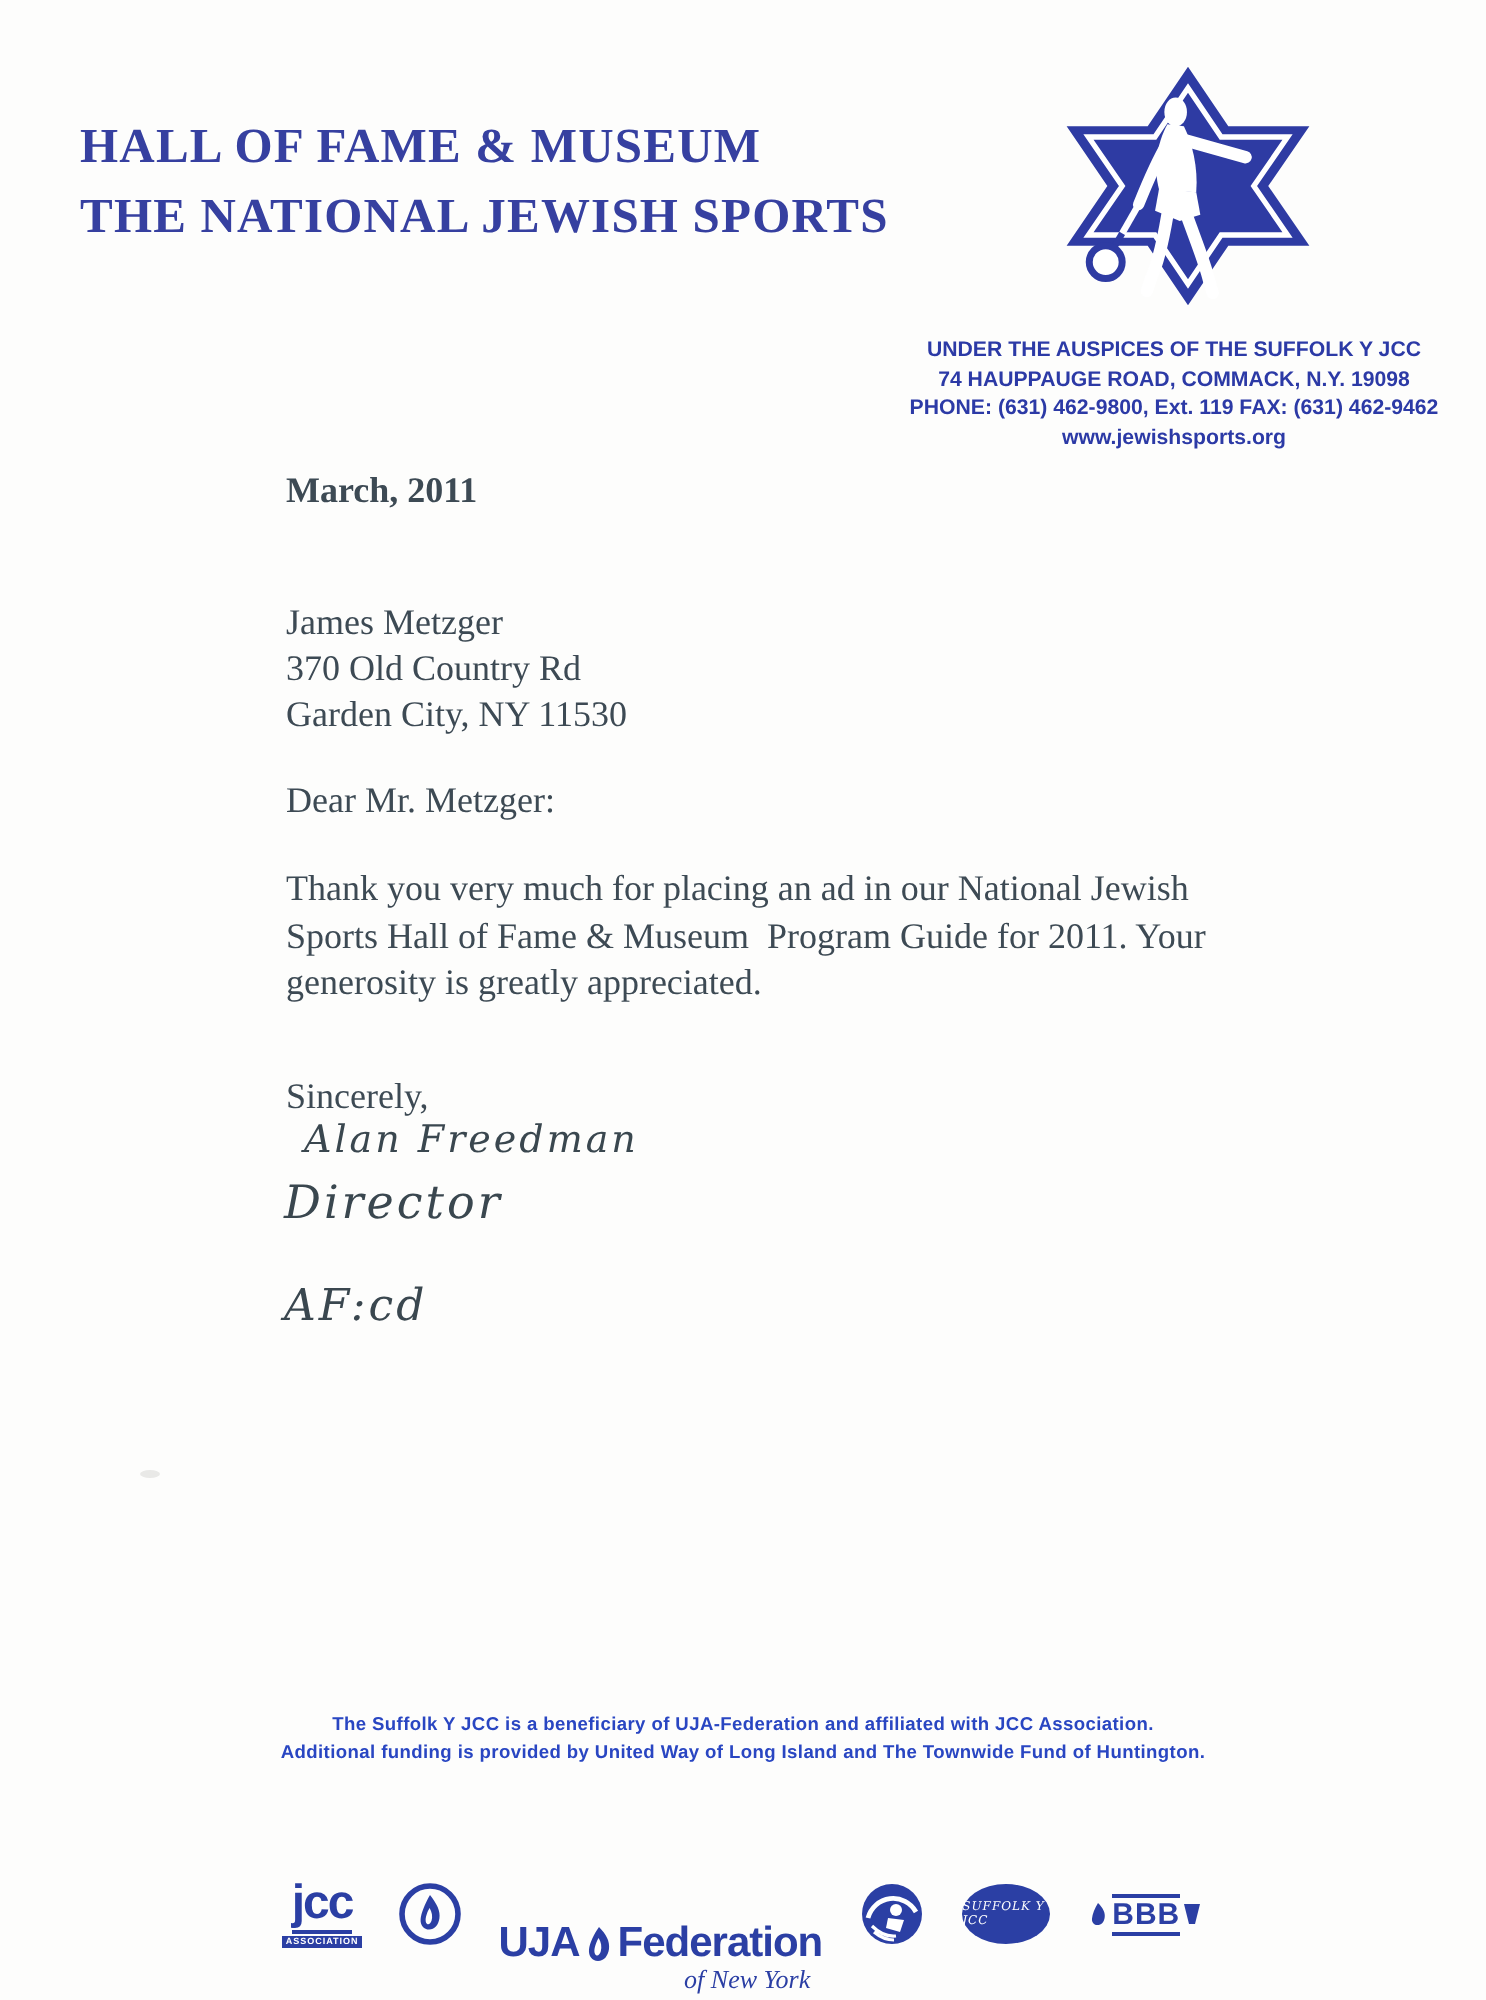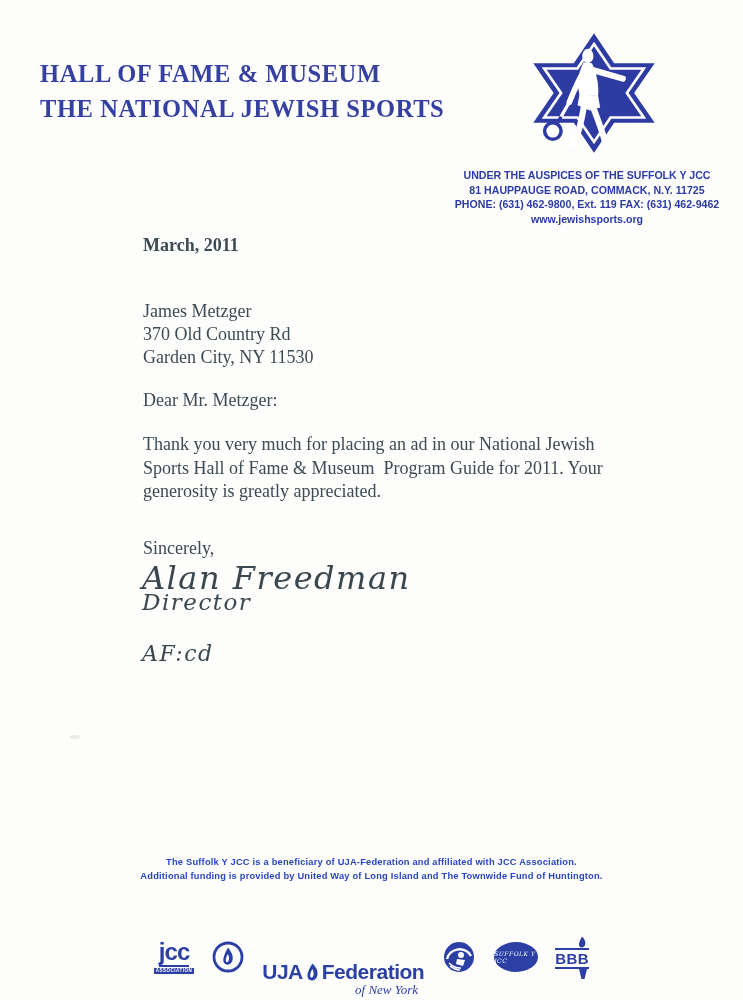--- a/index.html
+++ b/index.html
@@ -35,21 +35,21 @@
   .salutation{position:absolute;left:143px;top:390px;}
   .paragraph{position:absolute;left:143px;top:433px;line-height:23.5px;}
   .paragraph div{white-space:pre;}
   .closing{position:absolute;left:143px;top:538px;}
   .script{
     font-family:"DejaVu Serif", serif;
     font-style:italic;
     color:#3a474f;
     letter-spacing:1.5px;
   }
-  .sig-name{position:absolute;left:142px;top:559px;font-size:32px;}
+  .sig-name{position:absolute;left:152px;top:559px;font-size:19px;}
   .sig-title{position:absolute;left:142px;top:589px;font-size:23px;}
   .reference{position:absolute;left:142px;top:641px;font-size:22px;}
   
   .footer-note{
     position:absolute;left:0;top:856px;width:743px;
     text-align:center;
     font-family:"Liberation Sans", sans-serif;
     font-weight:bold;
     font-size:9.3px;line-height:13.5px;
     color:#2946c2;
@@ -81,21 +81,21 @@
     font-family:"Liberation Serif", serif;font-style:italic;
     font-size:13px;color:#2b3fa4;margin-top:-2px;margin-right:6px;
   }
   .logo-badge{
     width:44px;height:30px;border-radius:50%;
     background:#2b3fa4;color:#fff;
     display:flex;align-items:center;justify-content:center;
     font-family:"DejaVu Serif", serif;font-style:italic;
     font-size:6px;letter-spacing:0.5px;
   }
-  .logo-bbb{display:flex;flex-direction:column;align-items:flex-end;line-height:1;}
+  .logo-bbb{display:flex;align-items:center;line-height:1;}
   .logo-bbb .bbb-word{
     font-family:"Liberation Sans", sans-serif;font-weight:bold;
     font-size:15px;letter-spacing:0.5px;color:#2b3fa4;
     border-top:2px solid #2b3fa4;border-bottom:2px solid #2b3fa4;
     padding:1px 0;
   }
   .smudge{position:absolute;left:70px;top:735px;width:10px;height:4px;
     background:#e9e9e7;border-radius:50%;}
 </style>
 </head>
@@ -125,21 +125,21 @@
         <circle cx="30" cy="98" r="8" fill="#ffffff" stroke="#2e3ba3" stroke-width="3.4"></circle>
         <path d="M56,62 L74,64 L76,75 L66,78 L54,73 Z" fill="#ffffff"></path>
         <path d="M60,75 C58,87 56,97 52,106 L50,112" stroke="#ffffff" stroke-width="6" stroke-linecap="round" fill="none"></path>
         <path d="M70,77 C74,88 78,98 80,106 L82,113" stroke="#ffffff" stroke-width="6" stroke-linecap="round" fill="none"></path>
       </g>
     </svg>
   </div>
 
   <div class="lh-address">
     <div>UNDER THE AUSPICES OF THE SUFFOLK Y JCC</div>
-    <div>81 HAUPPAUGE ROAD, COMMACK, N.Y. 11725</div>
+    <div>74 HAUPPAUGE ROAD, COMMACK, N.Y. 19098</div>
     <div>PHONE: (631) 462-9800, Ext. 119 FAX: (631) 462-9462</div>
     <div>www.jewishsports.org</div>
   </div>
 
   <div class="date body-text">March, 2011</div>
 
   <div class="recipient body-text">
     <div>James Metzger</div>
     <div>370 Old Country Rd</div>
     <div>Garden City, NY 11530</div>

